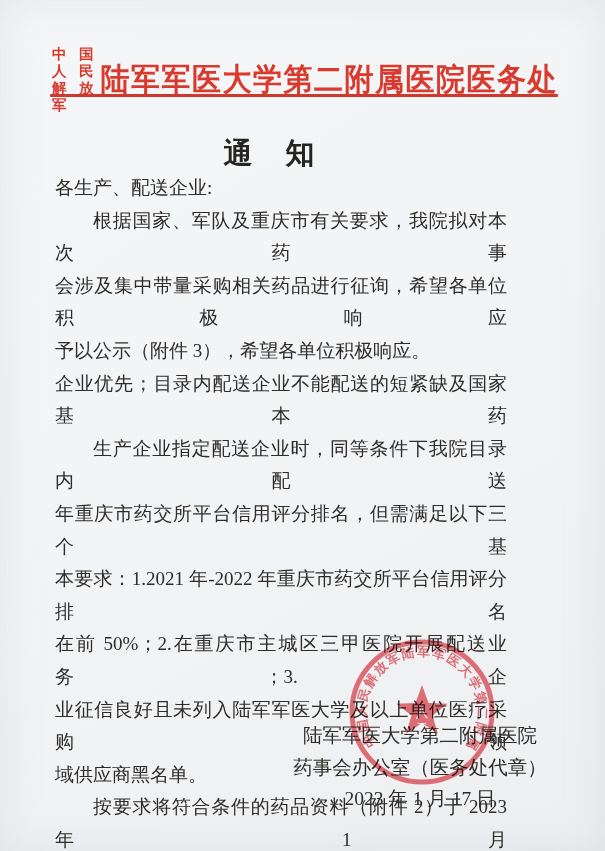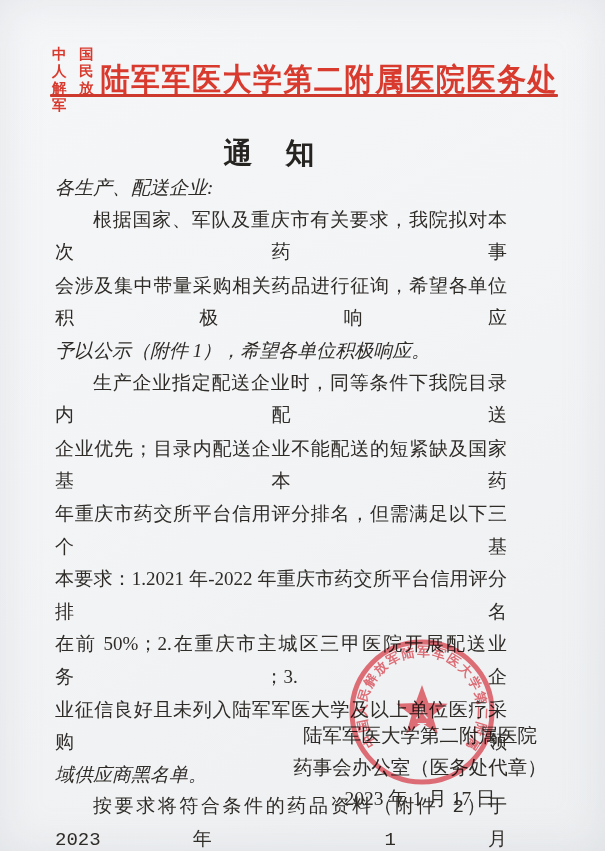--- a/index.html
+++ b/index.html
@@ -30,23 +30,23 @@
   .notice-title{
     position:absolute;left:44px;top:134px;width:452px;
     text-align:center;font-size:29px;font-weight:bold;color:#262420;
     letter-spacing:2px;
   }
   
   .body-block{
     position:absolute;left:55px;top:172px;width:452px;
     font-size:19px;line-height:32.6px;
   }
-  .ln{white-space:nowrap;font-style:italic;}
+  .ln{white-space:nowrap;}
   .fill{white-space:normal;text-align:justify;text-align-last:justify;}
-  .ind{text-indent:2em;font-family:Liberation Mono, monospace;}
+  .ind{text-indent:2em;}
   
   .closing{
     position:absolute;left:260px;top:720px;width:320px;
     text-align:center;font-size:19.5px;line-height:31.5px;
   }
   
   .seal{
     position:absolute;left:337px;top:627px;width:170px;height:170px;
     mix-blend-mode:multiply;opacity:.82;
   }
@@ -64,24 +64,24 @@
 </div>
 <div class="lh-rule"></div>
 
 <div class="notice-title">通　知</div>
 
 <div class="body-block">
   <div class="ln">各生产、配送企业:</div>
 
   <div class="fill ind">根据国家、军队及重庆市有关要求，我院拟对本次药事</div>
   <div class="fill">会涉及集中带量采购相关药品进行征询，希望各单位积极响应</div>
-  <div class="ln">予以公示（附件 1），希望各单位积极响应。</div>
+  <div class="ln">予以公示（附件 3），希望各单位积极响应。</div>
 
+  <div class="fill">企业优先；目录内配送企业不能配送的短紧缺及国家基本药</div>
   <div class="fill ind">生产企业指定配送企业时，同等条件下我院目录内配送</div>
-  <div class="fill">企业优先；目录内配送企业不能配送的短紧缺及国家基本药</div>
   <div class="fill">年重庆市药交所平台信用评分排名，但需满足以下三个基</div>
   <div class="fill">本要求：1.2021 年-2022 年重庆市药交所平台信用评分排名</div>
   <div class="fill">在前 50%；2.在重庆市主城区三甲医院开展配送业务；3.企</div>
   <div class="fill">业征信良好且未列入陆军军医大学及以上单位医疗采购领</div>
   <div class="ln">域供应商黑名单。</div>
 
   <div class="fill ind">按要求将符合条件的药品资料（附件 2）于 2023 年 1 月</div>
 
 </div>
 

